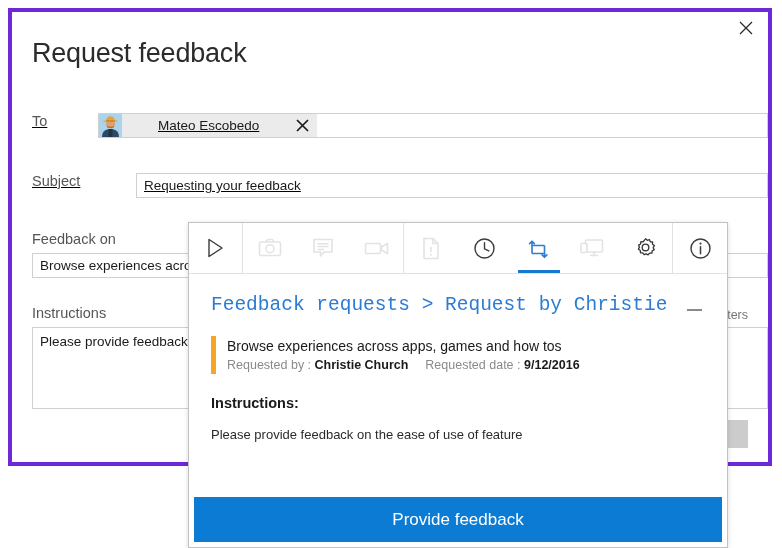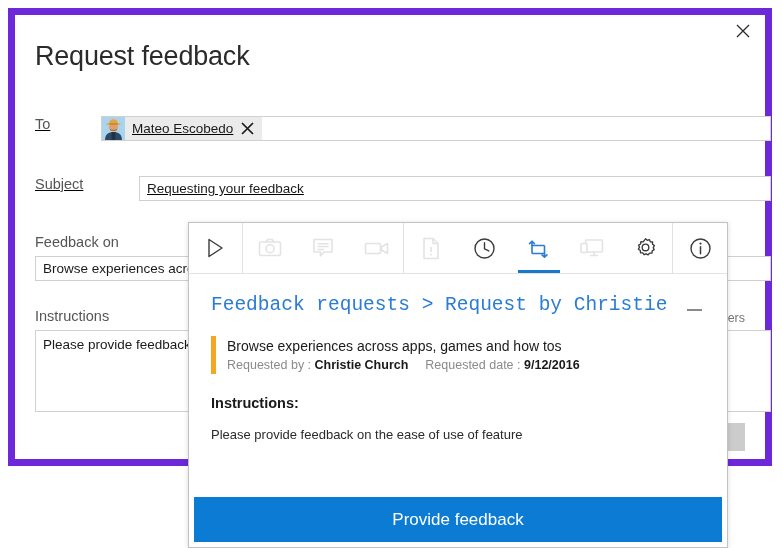--- a/index.html
+++ b/index.html
@@ -16,21 +16,21 @@
   }
 
   
   .dialog {
     position: absolute;
     left: 8px;
     top: 8px;
     width: 764px;
     height: 458px;
     background: #ffffff;
-    border: 7px solid #6d28d9;
+    border: 4px solid #6d28d9;
     box-sizing: border-box;
     padding-left: 20px;
   }
   .dialog-close {
     position: absolute;
     right: 0px;
     top: 0px;
     width: 44px;
     height: 32px;
     display: flex;
@@ -76,20 +76,21 @@
     display: flex;
     align-items: center;
     box-sizing: border-box;
   }
   .person-chip {
     display: flex;
     align-items: center;
     background: #ebebeb;
     height: 23px;
     padding-right: 8px;
+    gap: 29px;
   }
   .avatar {
     width: 23px;
     height: 23px;
     flex: none;
     display: block;
   }
   .chip-name {
     font-size: 13.5px;
     color: #1a1a1a;

